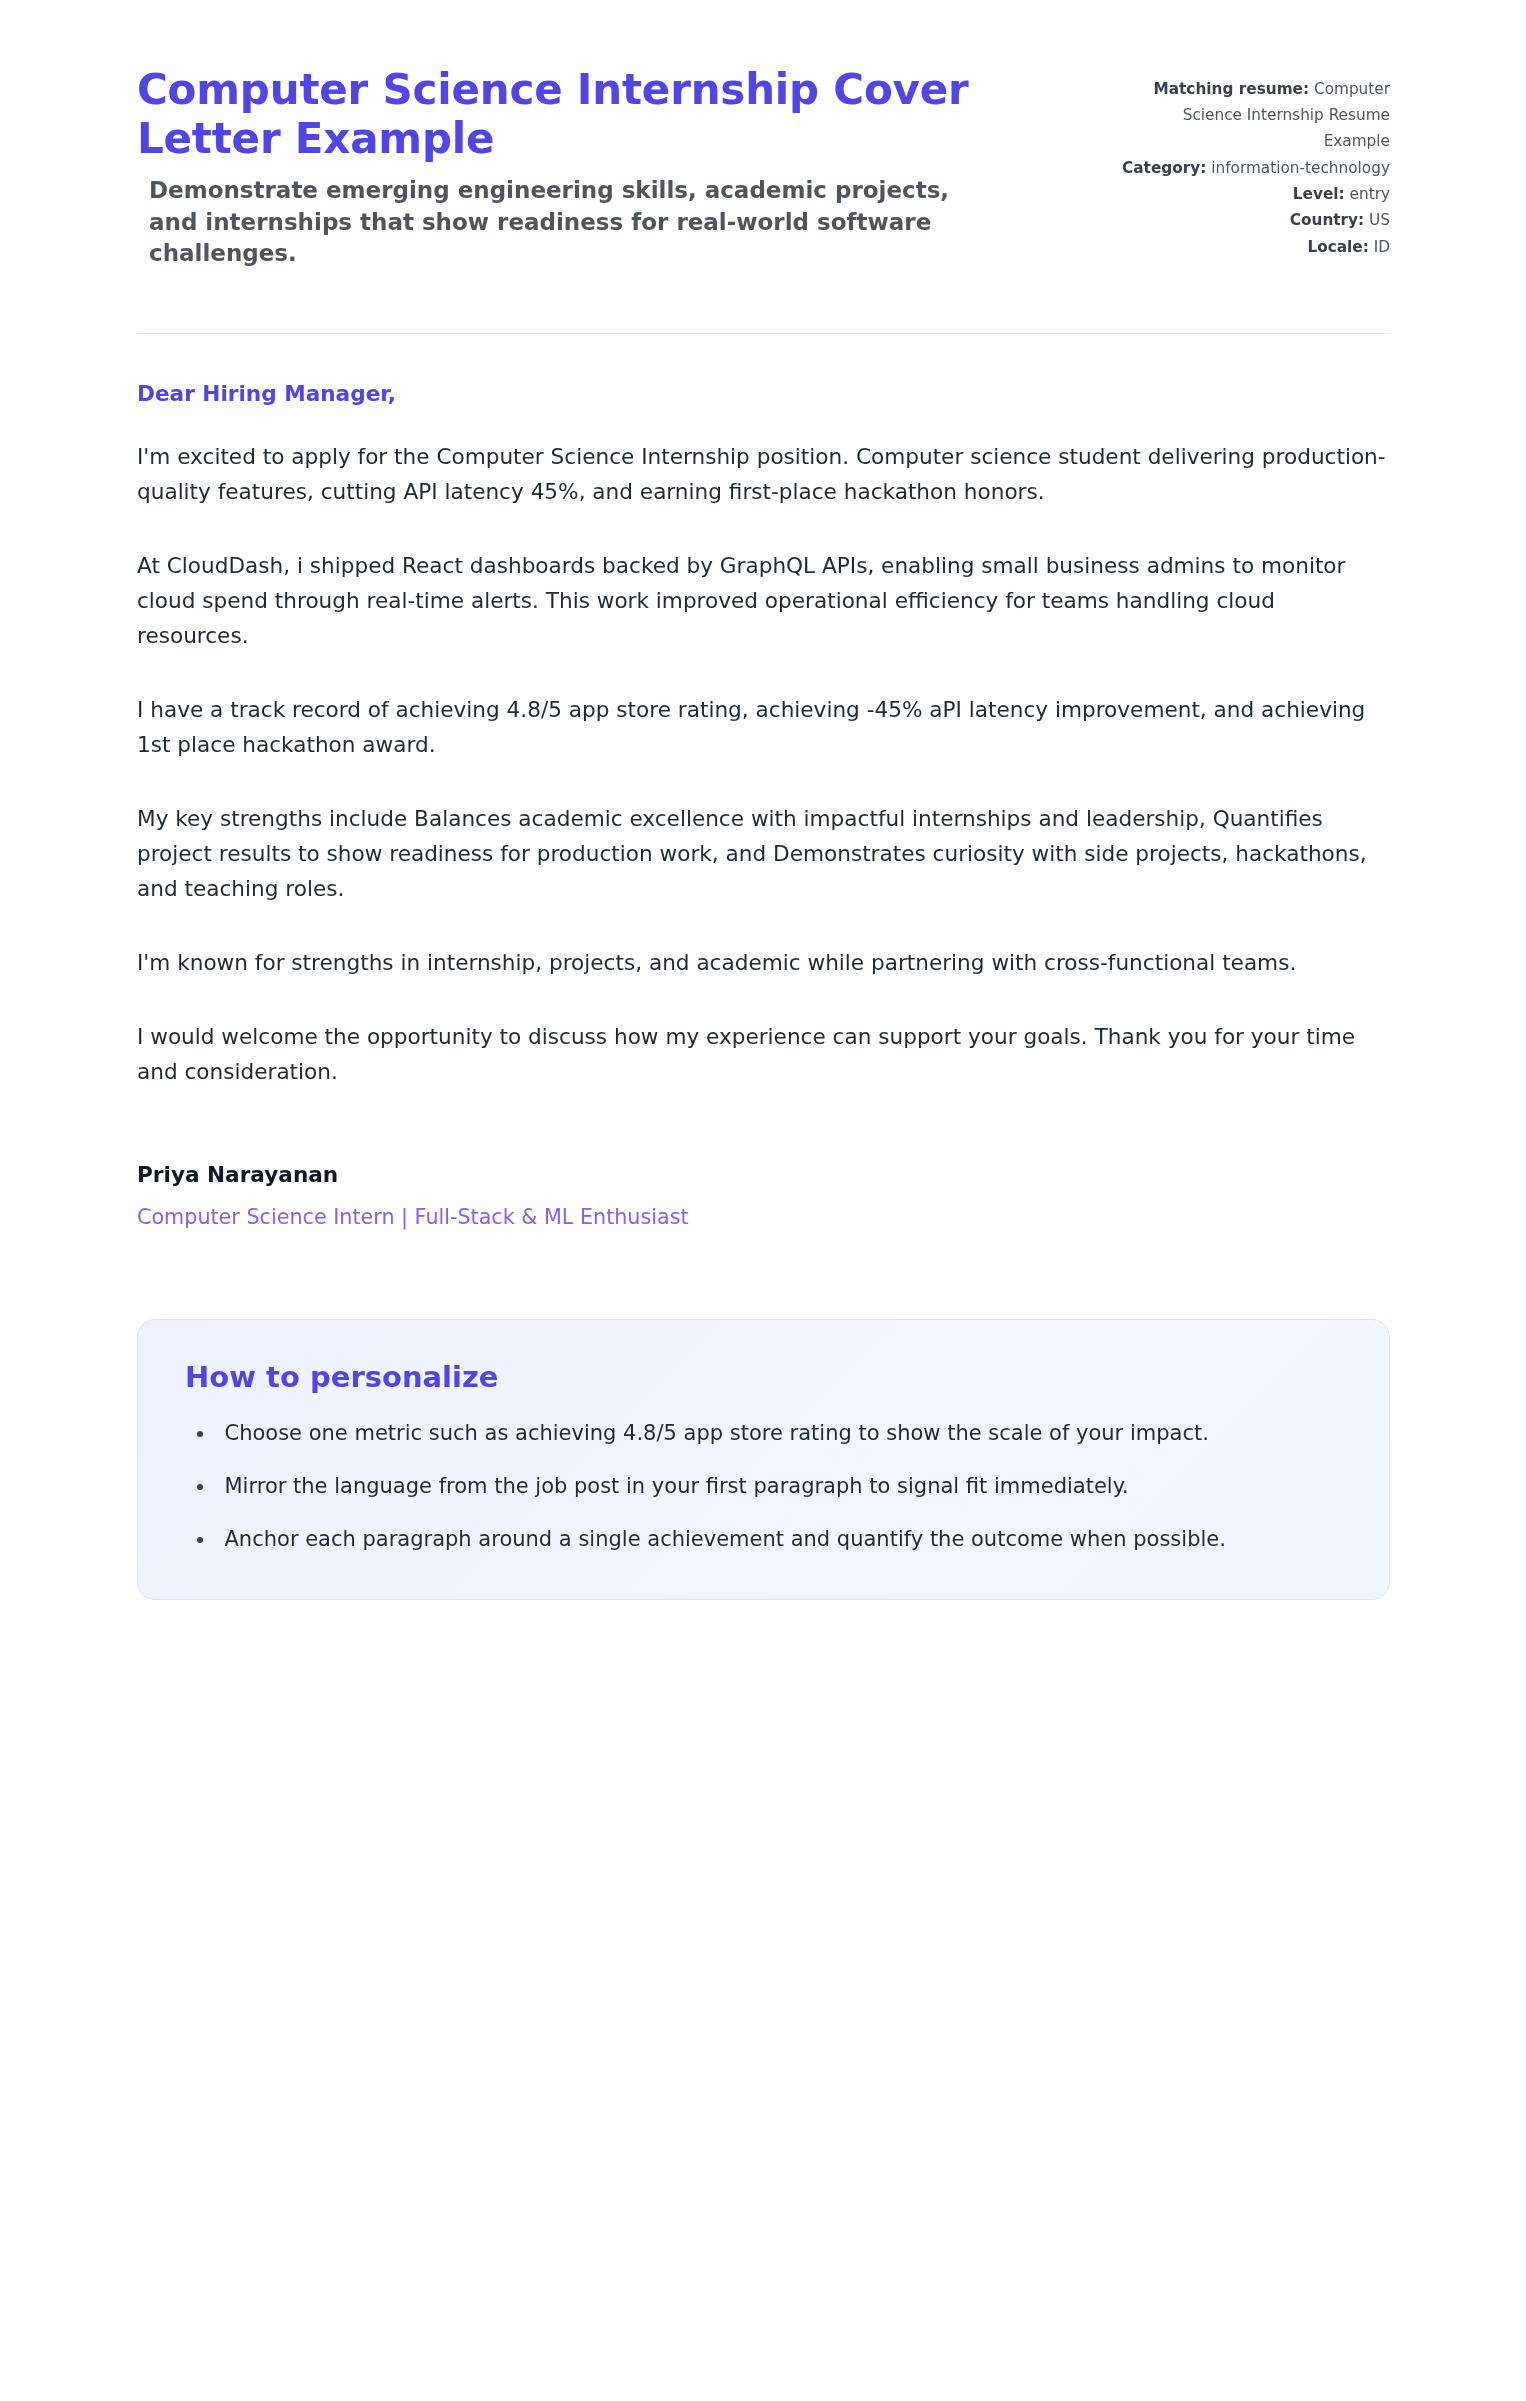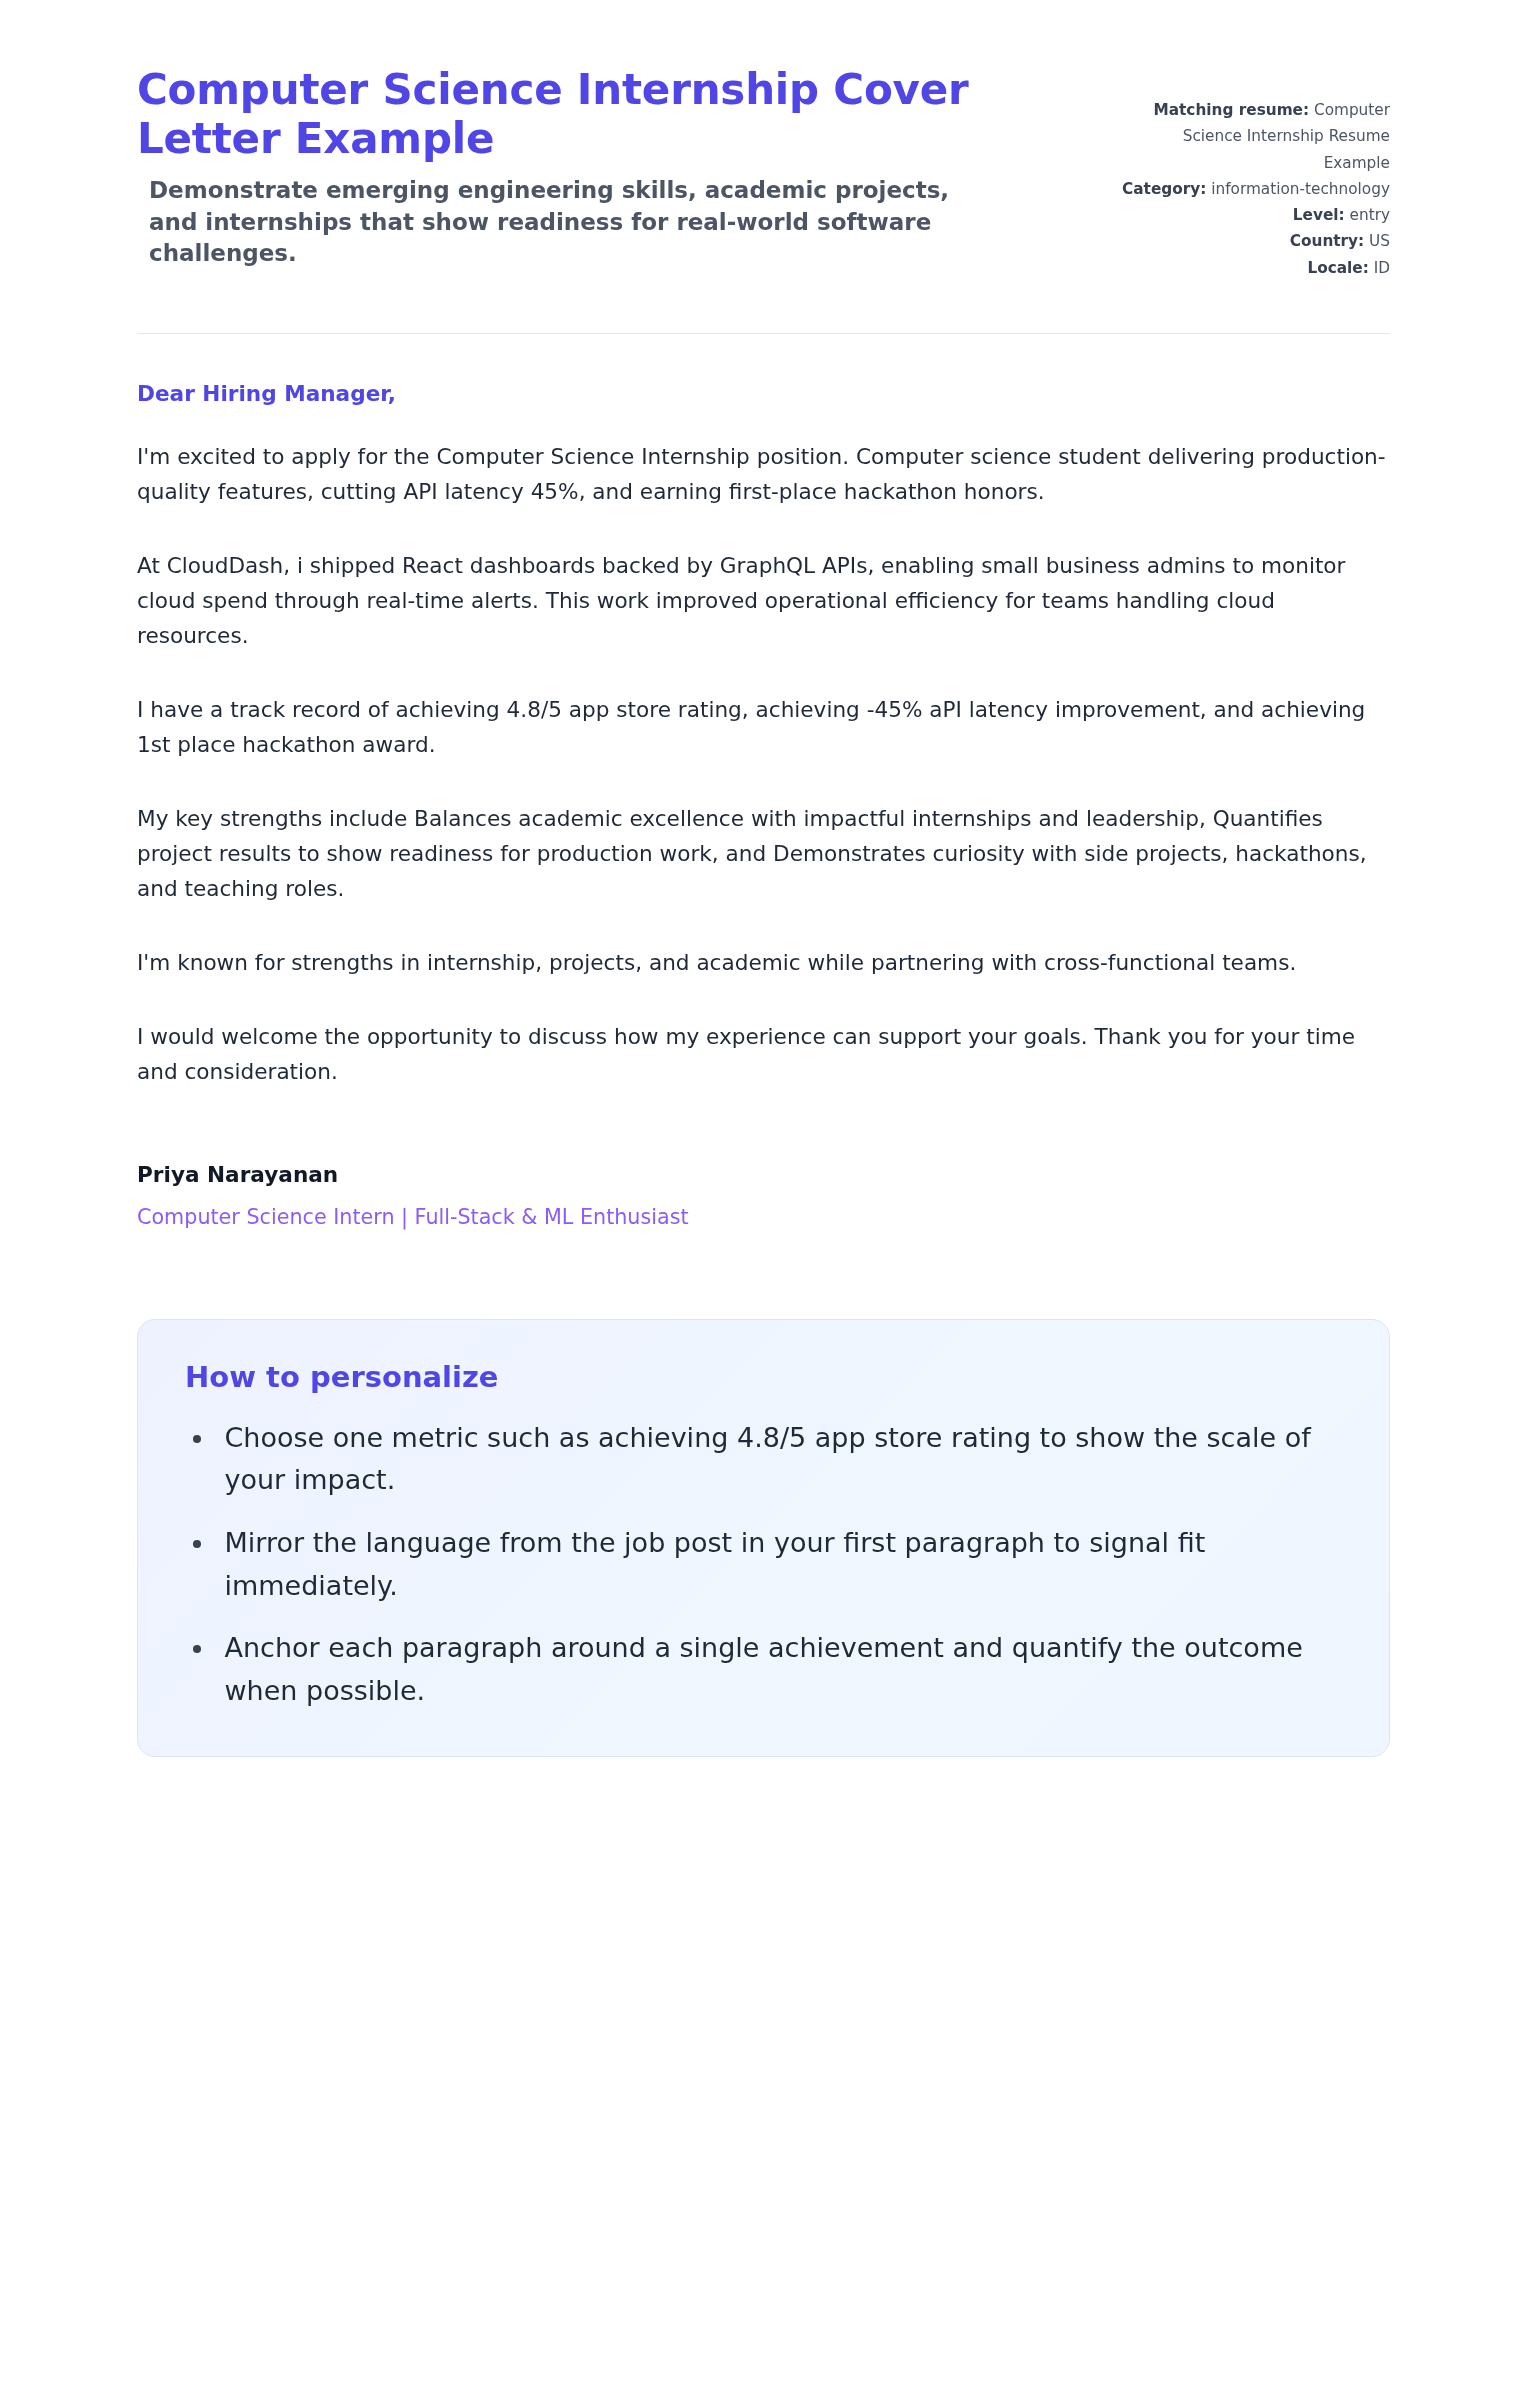--- a/index.html
+++ b/index.html
@@ -16,21 +16,21 @@
     -webkit-font-smoothing: antialiased;
   }
   .page {
     width: 1527px;
     padding: 65px 137px 81px 137px;
   }
 
   
   .header {
     display: flex;
-    align-items: flex-end;
+    align-items: flex-start;
     justify-content: space-between;
     gap: 36px;
   }
   .header-left {
     max-width: 862px;
   }
   .doc-title {
     font-size: 42px;
     line-height: 1.17;
     font-weight: 700;
@@ -128,21 +128,21 @@
     font-size: 29px;
     font-weight: 700;
     color: #4f46e5;
     margin: 0 0 23px 0;
   }
   .tips-list {
     margin: 0;
     padding-left: 30.5px;
   }
   .tips-list li {
-    font-size: 27px;
+    font-size: 21px;
     line-height: 1.58;
     color: #1f2937;
     margin-bottom: 20px;
     padding-left: 9px;
     margin-top: 16px;
   }
   .tips-list li:last-child { margin-bottom: 0; }
   .tips-list li::marker { color: #374151; }
 </style>
 </head>

